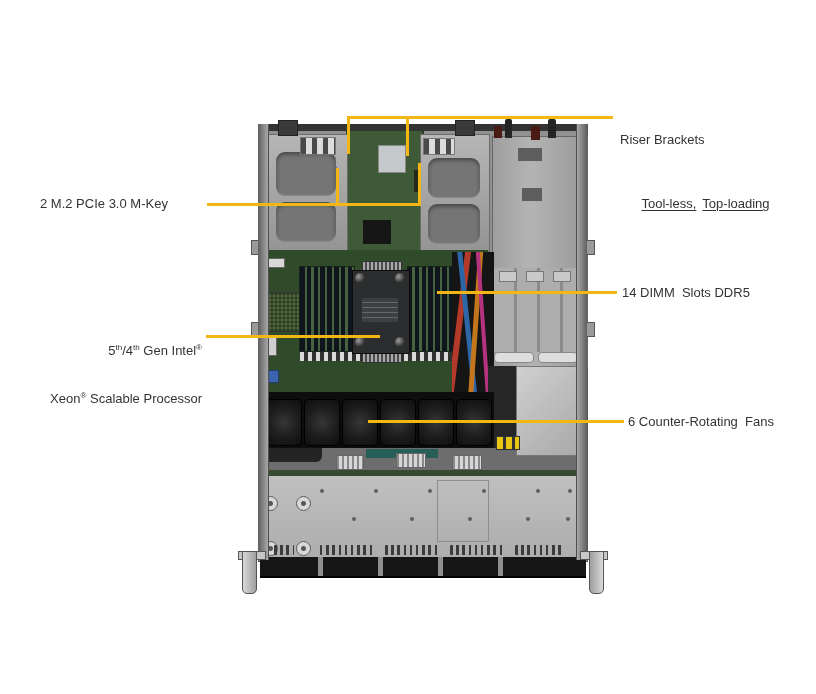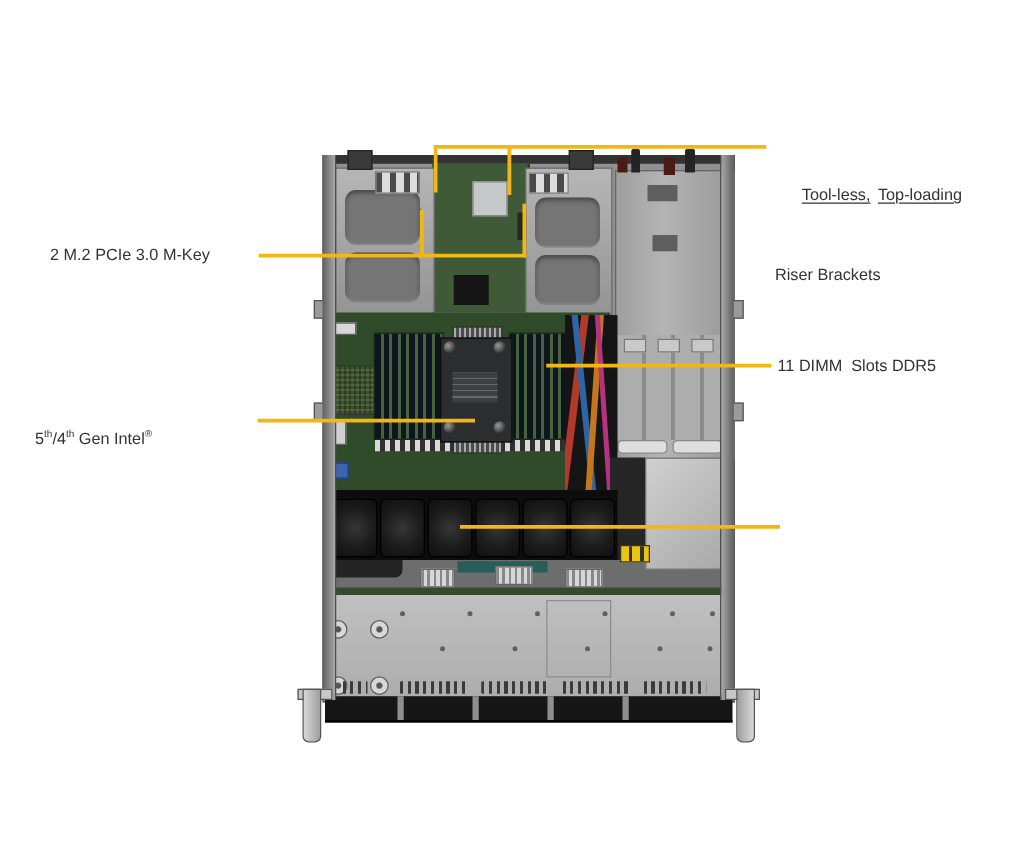--- a/index.html
+++ b/index.html
@@ -185,28 +185,30 @@
   <div class="cl" style="left:207px;top:203px;width:214px;height:3px;"></div>
   <div class="cl" style="left:336px;top:168px;width:3px;height:38px;"></div>
   <div class="cl" style="left:418px;top:163px;width:3px;height:43px;"></div>
 
   <div class="cl" style="left:437px;top:291px;width:180px;height:3px;"></div>
   <div class="cl" style="left:206px;top:335px;width:174px;height:3px;"></div>
   <div class="cl" style="left:368px;top:420px;width:256px;height:3px;"></div>
 
 
   <div class="label" style="left:620px;top:100px;">
+    <div>Riser Brackets</div>
     <div>
       <span class="u">Tool-less,</span><span class="u gap2">Top-loading</span>
     </div>
-    <div>Riser Brackets</div>
   </div>
 
   <div class="label" style="left:40px;top:196px;width:164px;text-align:left;">2 M.2 PCIe 3.0 M-Key</div>
 
-  <div class="label" style="left:622px;top:285px;">11 DIMM  Slots DDR5</div>
-
-  <div class="label" style="left:28px;top:311px;width:174px;text-align:left;">
+  <div class="label" style="left:622px;top:285px;">14 DIMM  Slots DDR5</div>
+
+  <div class="label" style="left:28px;top:311px;width:174px;text-align:right;">
     <div><span>5</span><sup>th</sup><span>/4</span><sup>th</sup><span> Gen Intel</span><sup>®</sup></div>
+    <div><span>Xeon</span><sup>®</sup><span> Scalable Processor</span></div>
   </div>
 
+  <div class="label" style="left:628px;top:414px;">6 Counter-Rotating  Fans</div>
 
 </div>
 
 </body></html>

